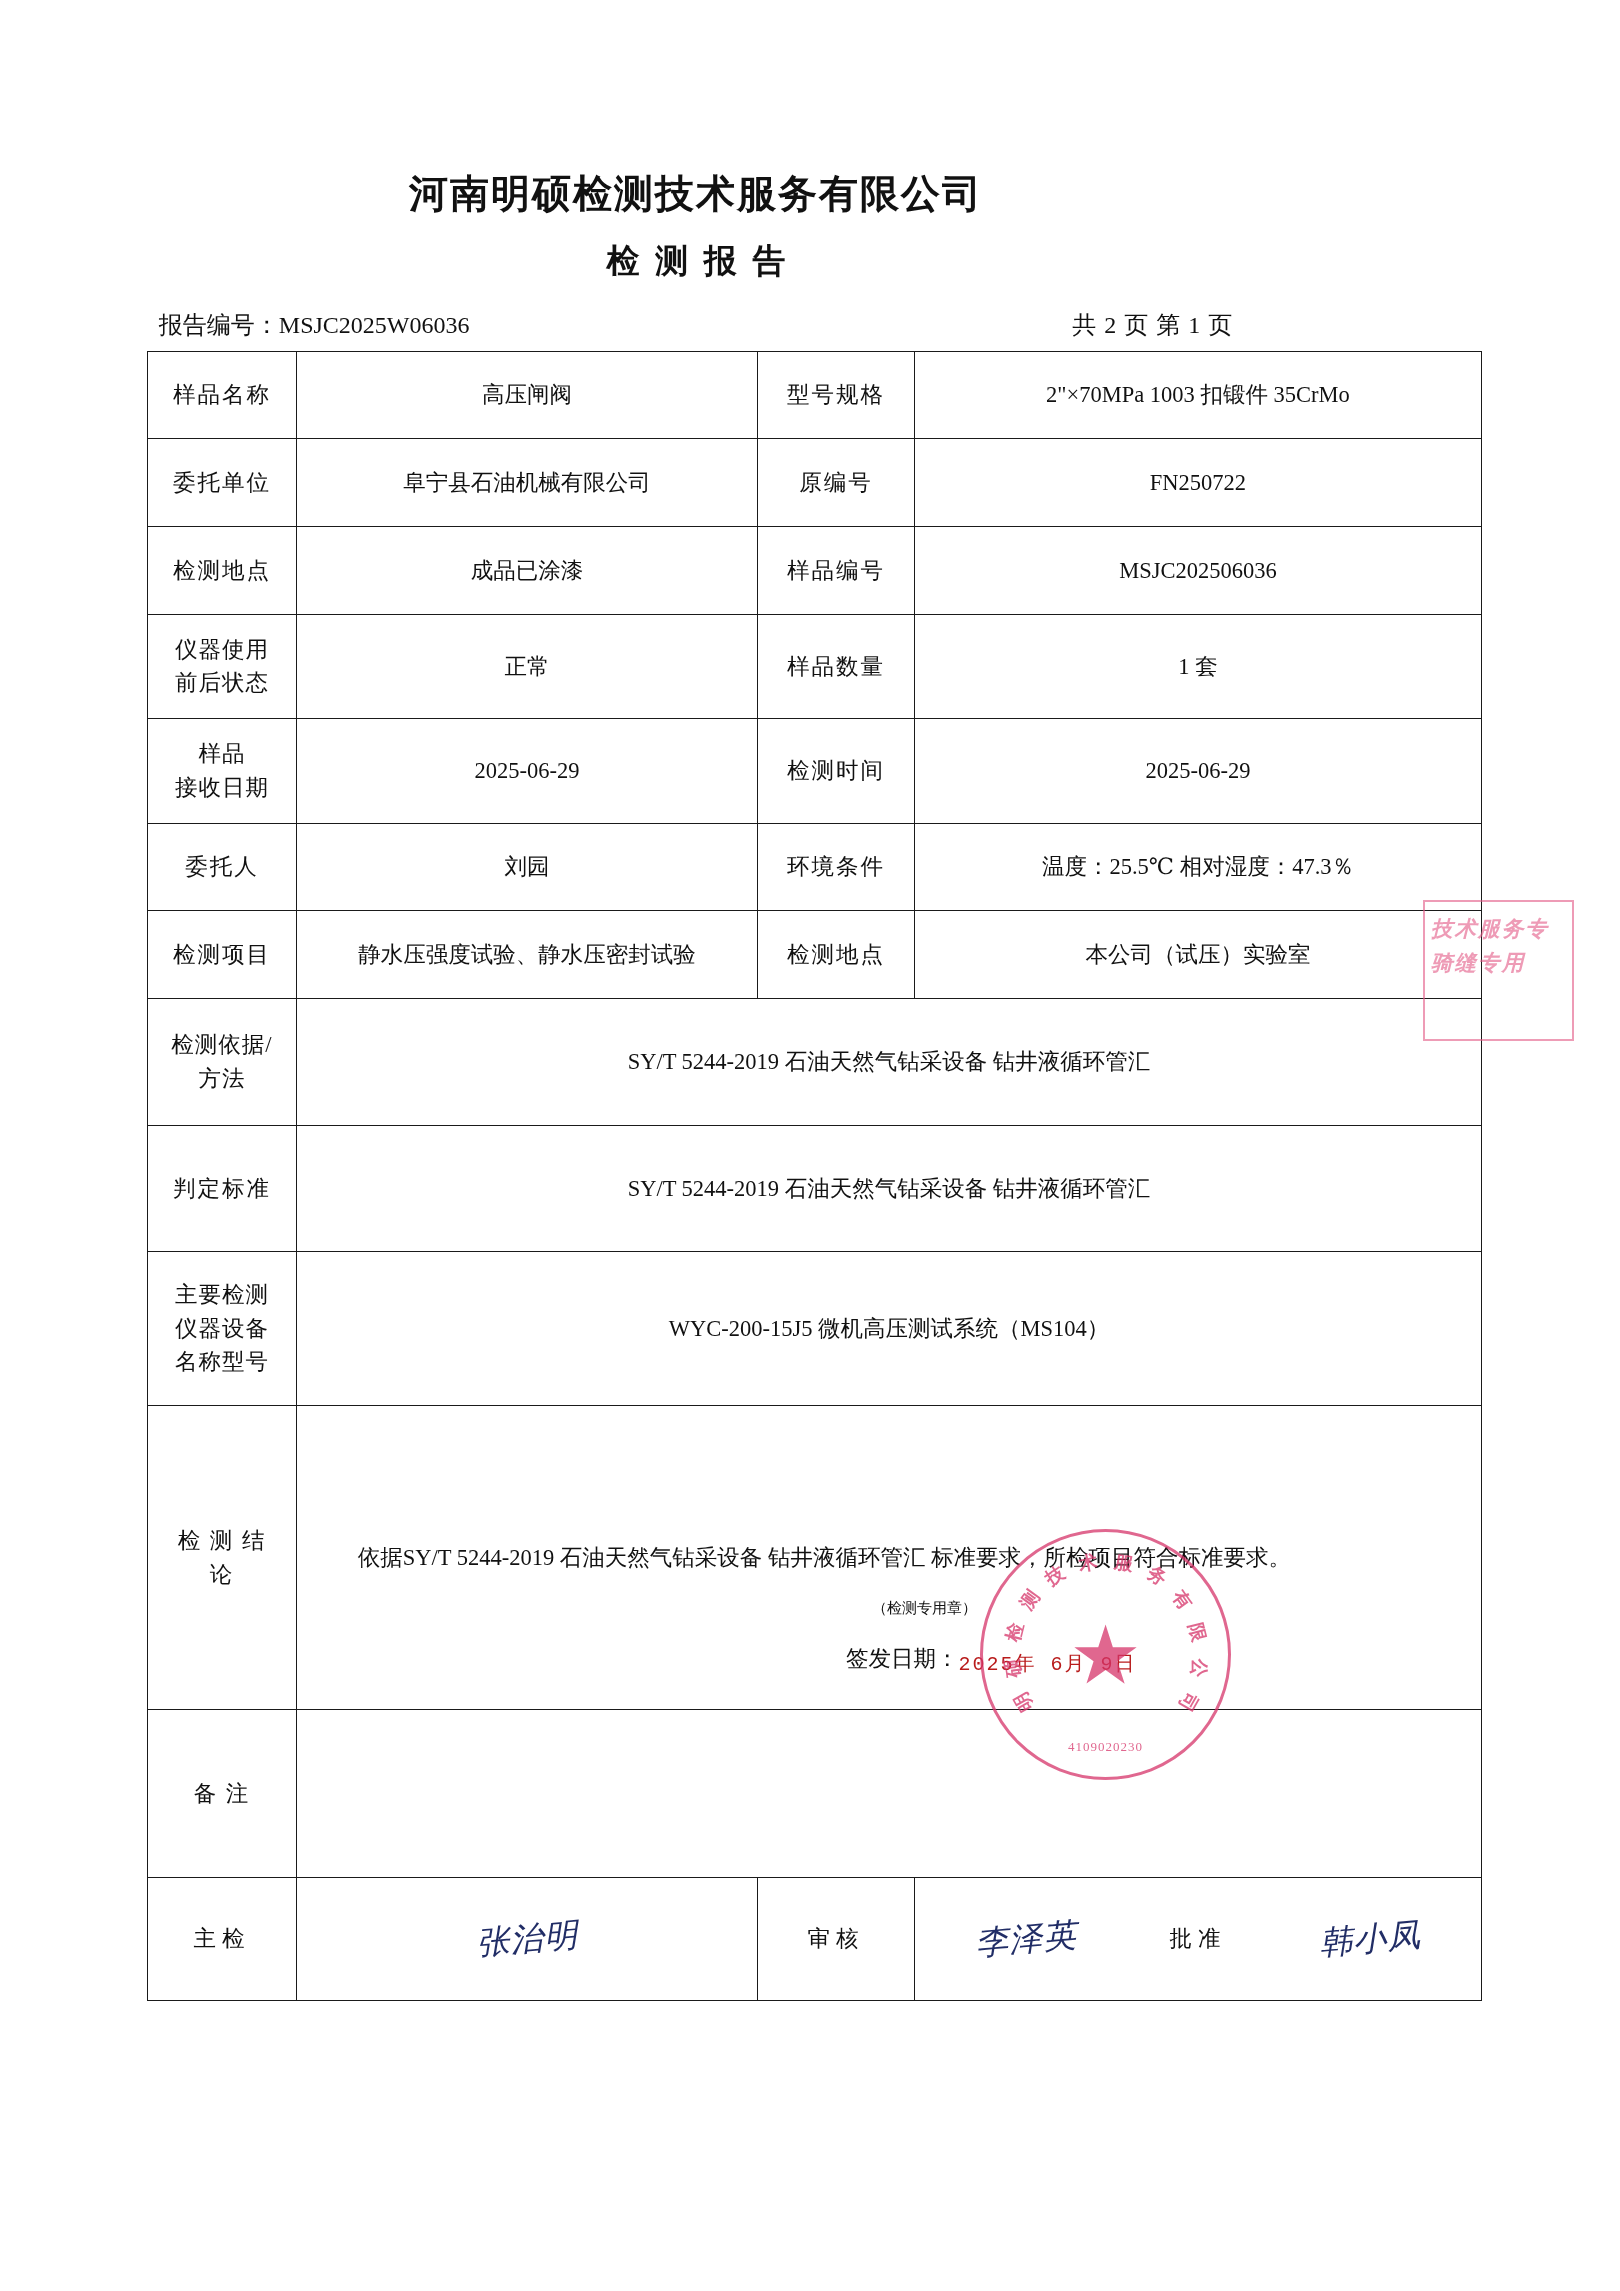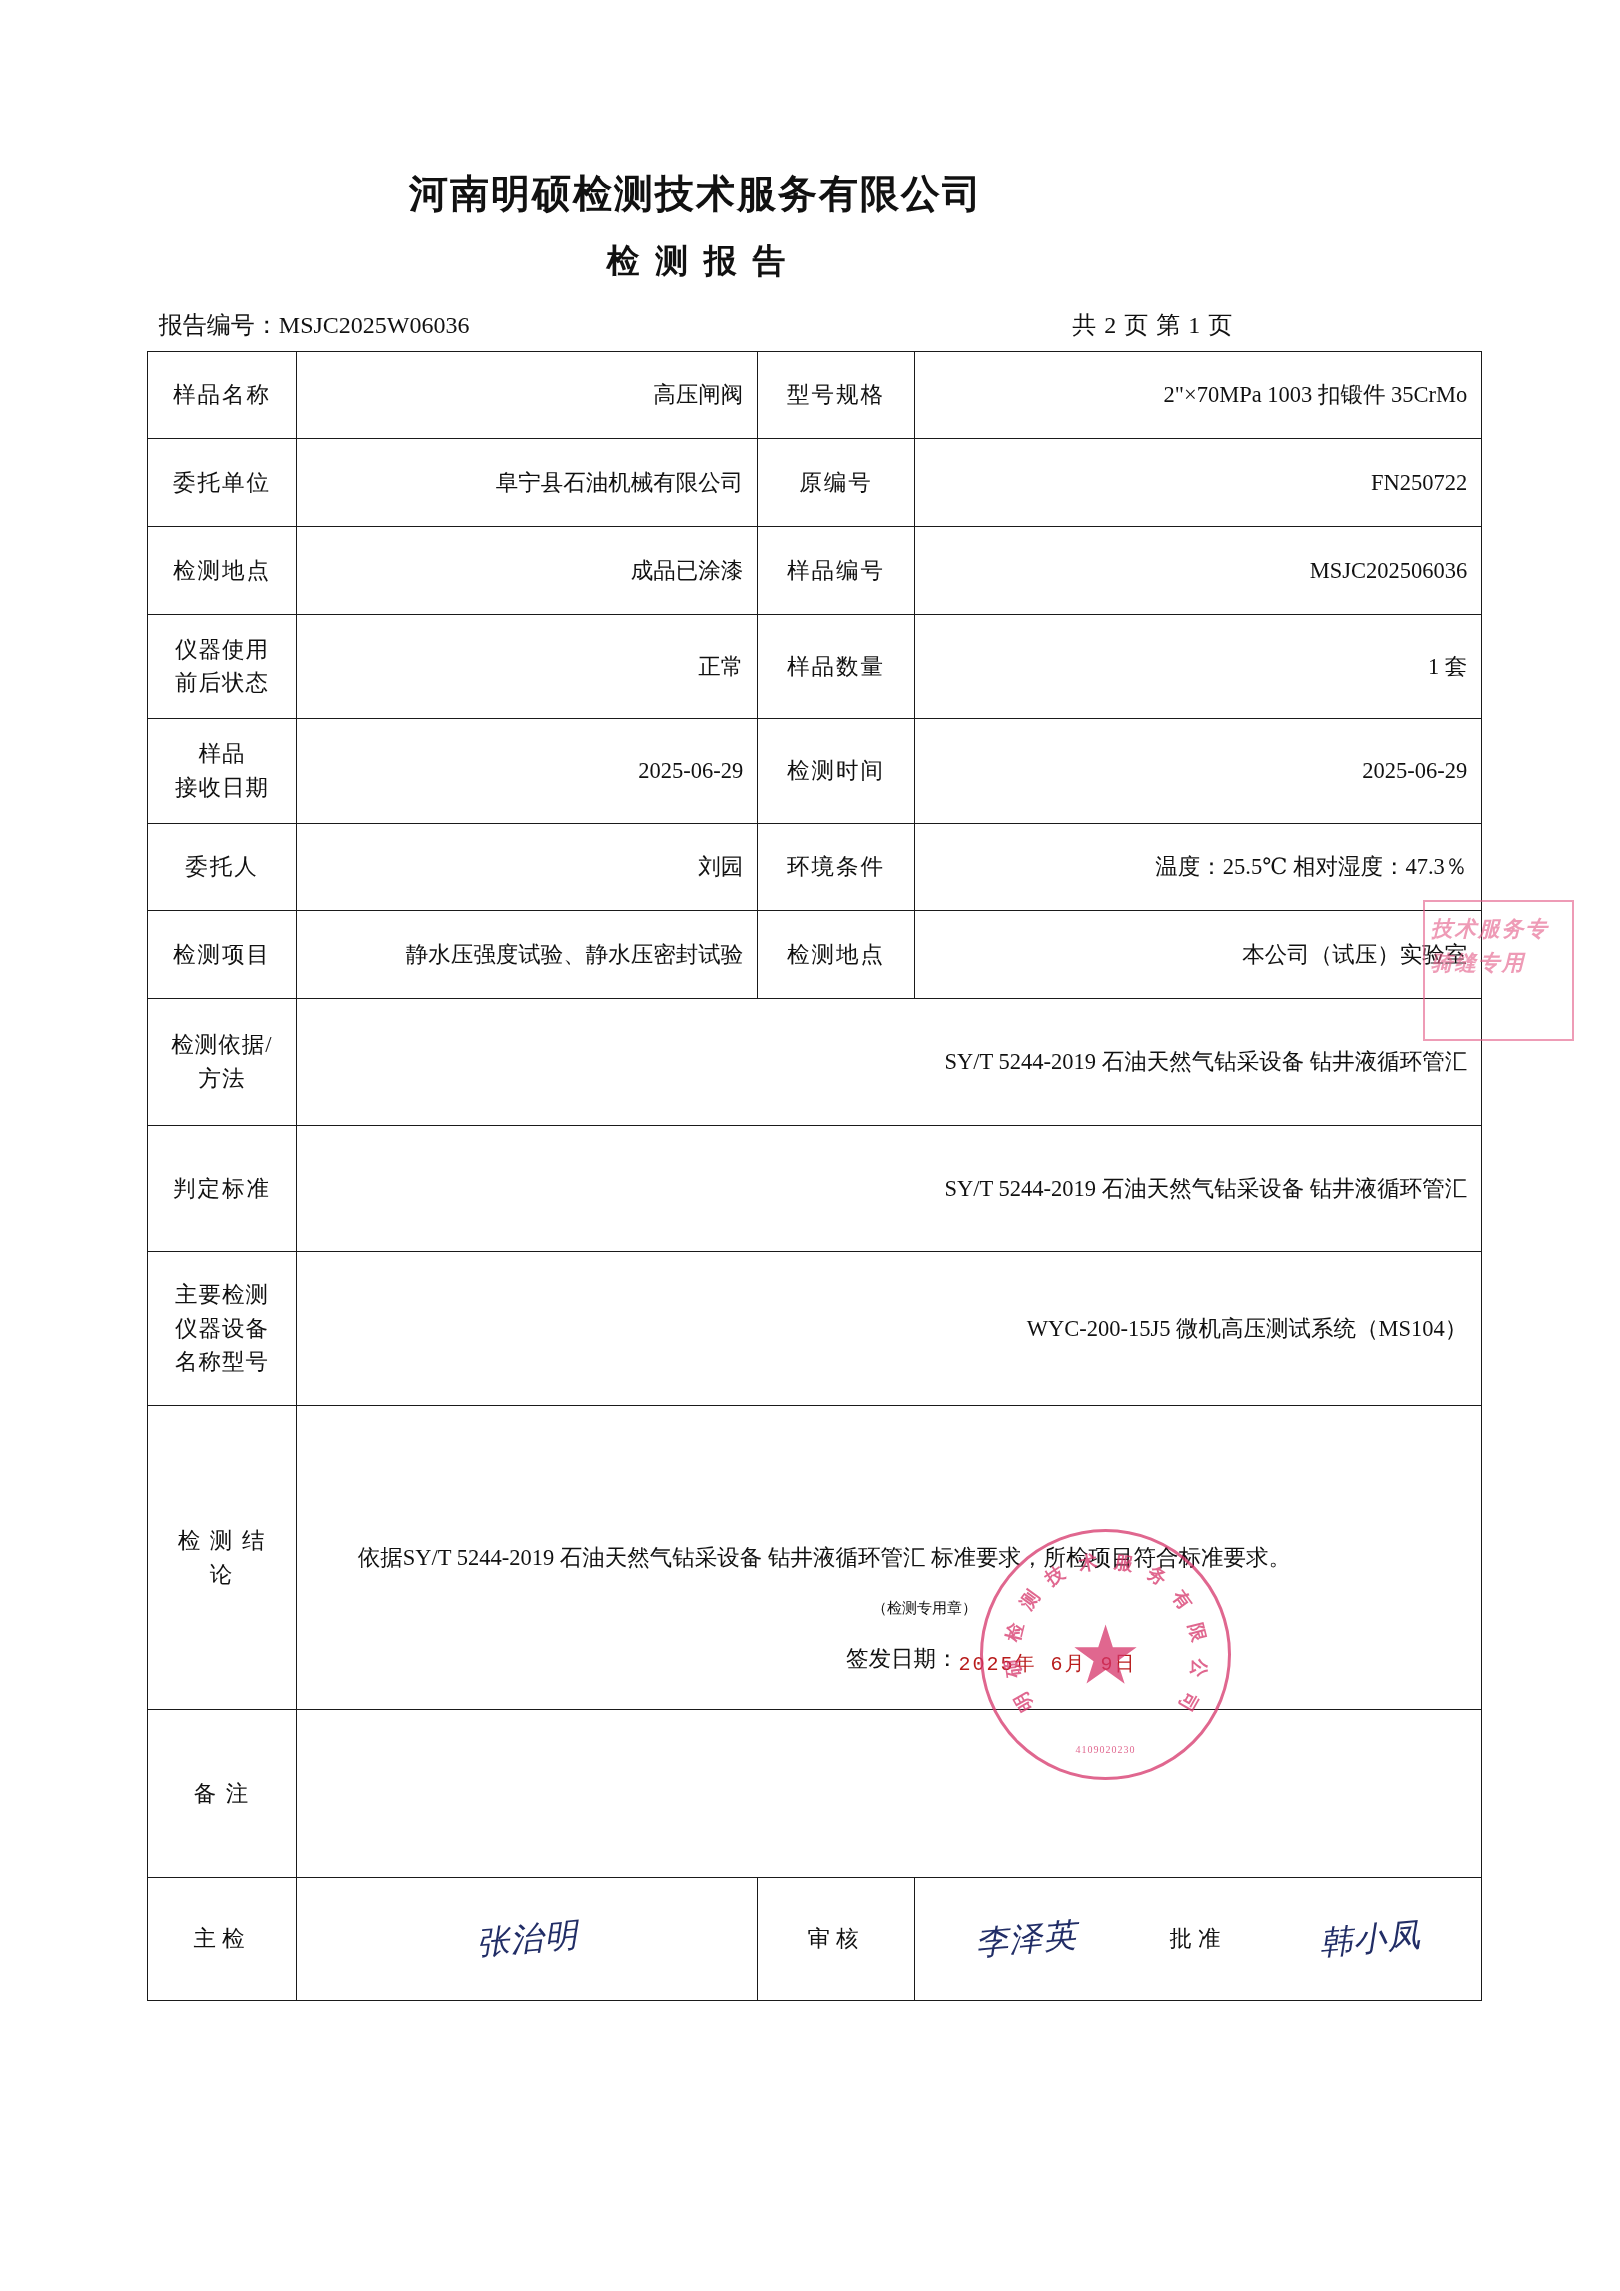--- a/index.html
+++ b/index.html
@@ -77,21 +77,21 @@
     letter-spacing: 2px;
     white-space: pre-line;
   }
   td.label-wide {
     text-align: center;
     width: 149px;
     letter-spacing: 1px;
     white-space: pre-line;
   }
   td.value {
-    text-align: right;
+    text-align: center;
     padding-left: 15.7px;
   }
   td.label2 {
     text-align: center;
     width: 147px;
     letter-spacing: 2px;
     white-space: pre-line;
   }
   .h-sample { height: 67px; }
   .h-two { height: 84px; }
@@ -190,21 +190,21 @@
     color: #d6356a;
     font-weight: bold;
     transform-origin: 0 0;
     white-space: nowrap;
   }
   .seal-bottom-text {
     position: absolute;
     width: 100%;
     text-align: center;
     bottom: 21.6px;
-    font-size: 10px;
+    font-size: 13px;
     color: #d6356a;
     letter-spacing: 1px;
   }
   .seal-corner {
     position: absolute;
     left: 1423px;
     top: 900px;
     width: 147px;
     height: 137px;
     border: 2.9px solid #e35a86;

